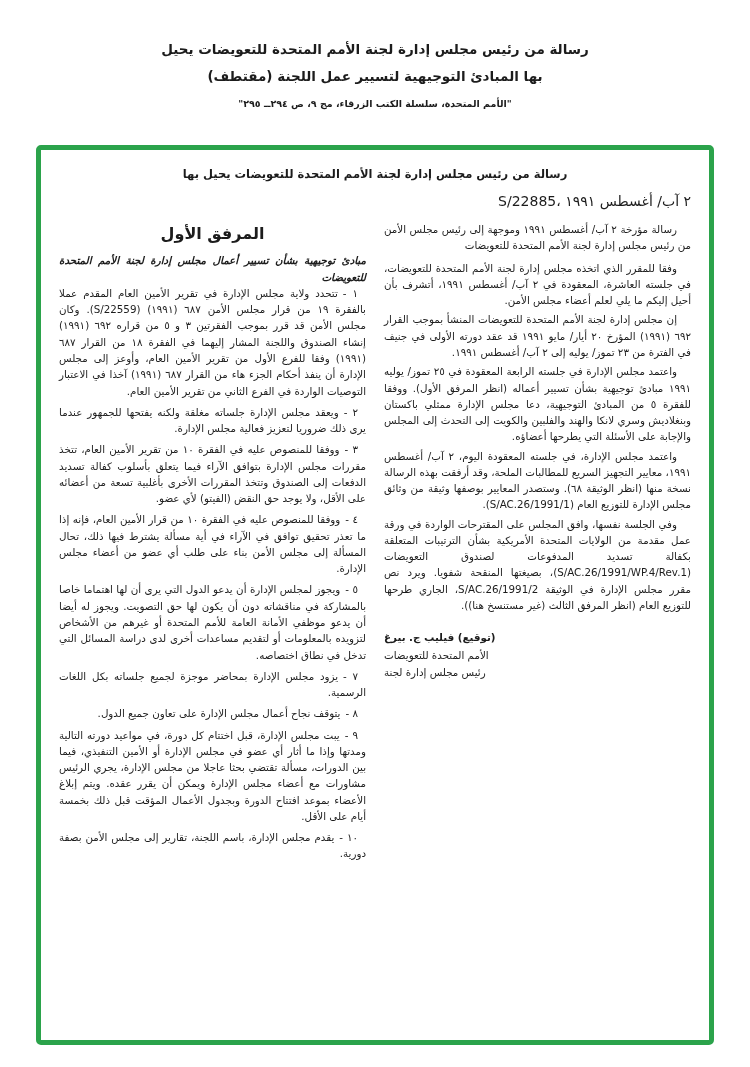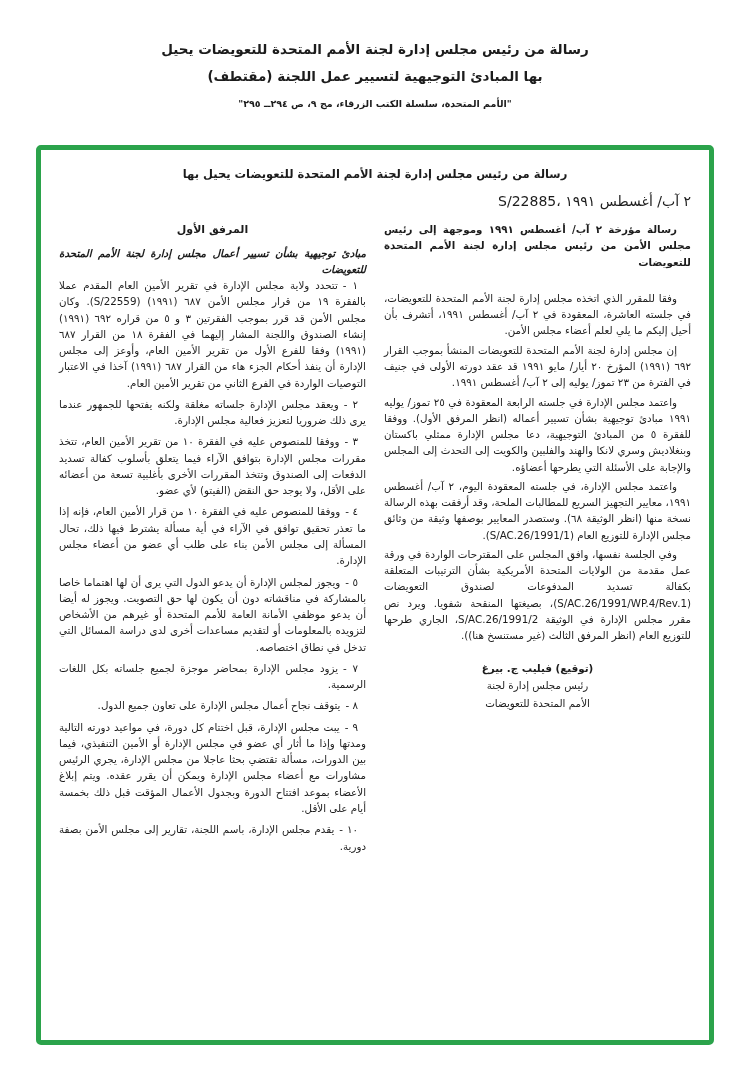--- a/index.html
+++ b/index.html
@@ -65,34 +65,34 @@
     min-width: 0;
     font-size: 10.3px;
     line-height: 1.58;
     text-align: justify;
   }
   .para {
     text-indent: 14px;
     margin-bottom: 3px;
   }
   .lead-para {
-    font-weight: bold;
+    font-weight: normal;
     text-indent: 14px;
-    margin-bottom: 20px;
+    margin-bottom: 6px;
   }
   .signature {
     margin-top: 16px;
-    text-align: center;
+    text-align: left;
     line-height: 1.7;
   }
   .signature .sig-name { font-weight: bold; }
   .annex-title {
     text-align: center;
     font-weight: bold;
-    font-size: 11px;
+    font-size: 16px;
     margin-bottom: 6px;
   }
   .annex-subtitle {
     font-weight: bold;
     font-style: italic;
     text-align: justify;
   }
   .item { margin-bottom: 5px; text-indent: 8px; }
   .item .num { margin-inline-end: 5px; white-space: nowrap; }
 </style>
@@ -116,22 +116,22 @@
 
     <div class="col">
       <p class="lead-para">رسالة مؤرخة ٢ آب/ أغسطس ١٩٩١ وموجهة إلى رئيس مجلس الأمن من رئيس مجلس إدارة لجنة الأمم المتحدة للتعويضات</p>
       <p class="para">وفقا للمقرر الذي اتخذه مجلس إدارة لجنة الأمم المتحدة للتعويضات، في جلسته العاشرة، المعقودة في ٢ آب/ أغسطس ١٩٩١، أتشرف بأن أحيل إليكم ما يلي لعلم أعضاء مجلس الأمن.</p>
       <p class="para">إن مجلس إدارة لجنة الأمم المتحدة للتعويضات المنشأ بموجب القرار ٦٩٢ (١٩٩١) المؤرخ ٢٠ أيار/ مايو ١٩٩١ قد عقد دورته الأولى في جنيف في الفترة من ٢٣ تموز/ يوليه إلى ٢ آب/ أغسطس ١٩٩١.</p>
       <p class="para">واعتمد مجلس الإدارة في جلسته الرابعة المعقودة في ٢٥ تموز/ يوليه ١٩٩١ مبادئ توجيهية بشأن تسيير أعماله (انظر المرفق الأول). ووفقا للفقرة ٥ من المبادئ التوجيهية، دعا مجلس الإدارة ممثلي باكستان وبنغلاديش وسري لانكا والهند والفلبين والكويت إلى التحدث إلى المجلس والإجابة على الأسئلة التي يطرحها أعضاؤه.</p>
       <p class="para">واعتمد مجلس الإدارة، في جلسته المعقودة اليوم، ٢ آب/ أغسطس ١٩٩١، معايير التجهيز السريع للمطالبات الملحة، وقد أرفقت بهذه الرسالة نسخة منها (انظر الوثيقة ٦٨). وستصدر المعايير بوصفها وثيقة من وثائق مجلس الإدارة للتوزيع العام (S/AC.26/1991/1).</p>
       <p class="para">وفي الجلسة نفسها، وافق المجلس على المقترحات الواردة في ورقة عمل مقدمة من الولايات المتحدة الأمريكية بشأن الترتيبات المتعلقة بكفالة تسديد المدفوعات لصندوق التعويضات (S/AC.26/1991/WP.4/Rev.1)، بصيغتها المنقحة شفويا. ويرد نص مقرر مجلس الإدارة في الوثيقة S/AC.26/1991/2، الجاري طرحها للتوزيع العام (انظر المرفق الثالث (غير مستنسخ هنا)).</p>
       <div class="signature">
         <div class="sig-name">(توقيع) فيليب ج. بيرغ</div>
+        <div>الأمم المتحدة للتعويضات</div>
         <div>رئيس مجلس إدارة لجنة</div>
-        <div>الأمم المتحدة للتعويضات</div>
       </div>
     </div>
 
     <div class="col">
       <div class="annex-title">المرفق الأول</div>
       <div class="annex-subtitle">مبادئ توجيهية بشأن تسيير أعمال مجلس إدارة لجنة الأمم المتحدة للتعويضات</div>
 
       <p class="item">
         <span class="num">١ -</span><span>تتحدد ولاية مجلس الإدارة في تقرير الأمين العام المقدم عملا بالفقرة ١٩ من قرار مجلس الأمن ٦٨٧ (١٩٩١) (S/22559). وكان مجلس الأمن قد قرر بموجب الفقرتين ٣ و ٥ من قراره ٦٩٢ (١٩٩١) إنشاء الصندوق واللجنة المشار إليهما في الفقرة ١٨ من القرار ٦٨٧ (١٩٩١) وفقا للفرع الأول من تقرير الأمين العام، وأوعز إلى مجلس الإدارة أن ينفذ أحكام الجزء هاء من القرار ٦٨٧ (١٩٩١) آخذا في الاعتبار التوصيات الواردة في الفرع الثاني من تقرير الأمين العام.</span>
       </p>

